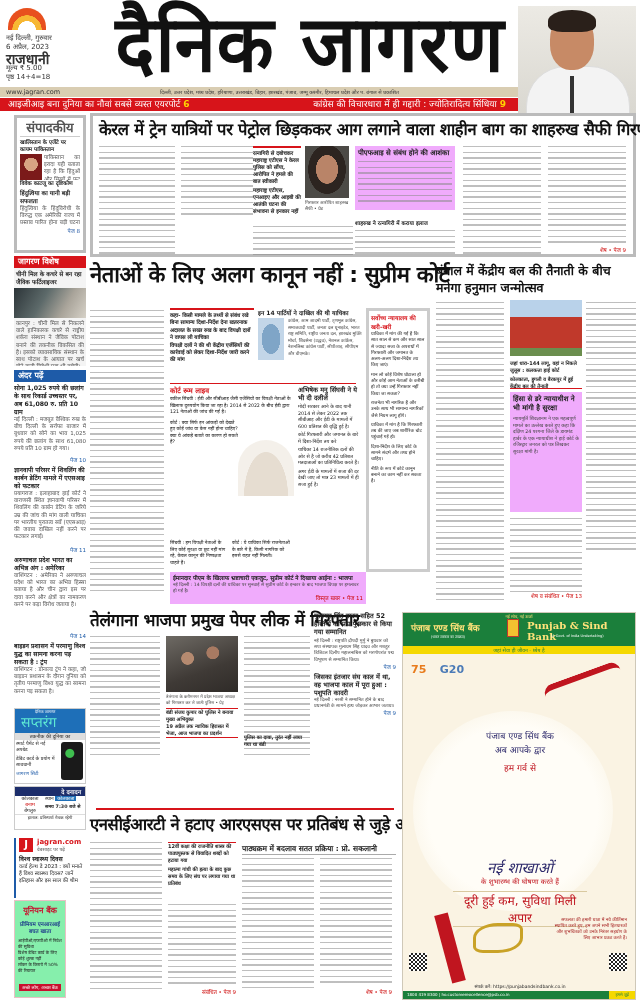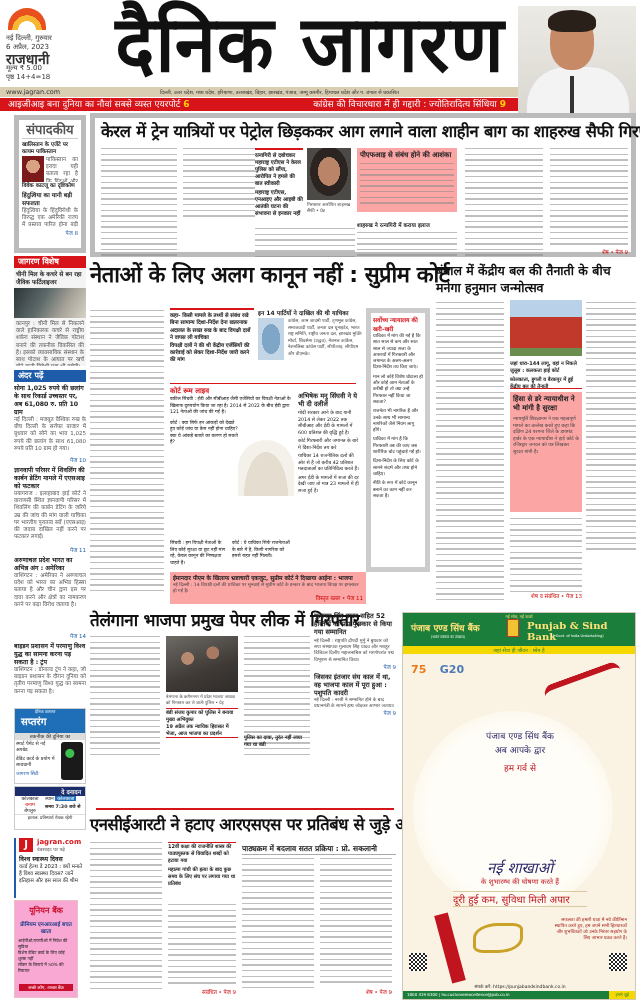--- a/index.html
+++ b/index.html
@@ -12,28 +12,28 @@
 .photo{left:518px;top:6px;width:118px;height:110px;background:linear-gradient(180deg,#eceae4 0,#d9d7d0 100%);overflow:hidden}
 .photo .head{position:absolute;left:32px;top:8px;width:44px;height:56px;border-radius:45%;background:#c78a66}
 .photo .hair{position:absolute;left:30px;top:4px;width:48px;height:22px;border-radius:50% 50% 30% 30%;background:#2a201a}
 .photo .body{position:absolute;left:8px;top:60px;width:104px;height:60px;border-radius:40px 40px 0 0;background:#f3f3f3;border:1px solid #ddd}
 .photo .mic{position:absolute;left:52px;top:70px;width:4px;height:40px;background:#333}
 .urlbar{left:0;top:87px;width:518px;height:10px;background:#d9cdb2;font-size:6.5px;line-height:10px;color:#333;padding-left:6px}
 .urlbar .edns{position:absolute;left:160px;font-size:5px}
 .redbar{left:0;top:98px;width:518px;height:13px;background:#d7141a;color:#fff;font-size:9px;line-height:13px;padding:0 8px}
 .redbar .r{position:absolute;right:12px;top:0}
 .redbar .n{color:#ffd400;font-weight:bold}
-.box{border:5px solid #ec4899}
+.box{border:3px solid #ec4899}
 .h1{font-weight:bold;color:#111}
 .txt{font-size:5.5px;line-height:7.2px;color:#555;text-align:justify}
 .lines{background:repeating-linear-gradient(180deg,#8a8a8a 0 1.4px,transparent 1.4px 5.6px);opacity:.55}
 .bul{font-size:6px;line-height:8px;color:#222}
 .pg{font-size:5.5px;color:#c00;text-align:right}
 .redline{height:2px;background:#d7141a}
-.grey{background:#fca5a5}
+.grey{background:#f0abfc}
 .ad{background:#1b7f3b}
 </style>
 </head>
 <body>
 
 <div class="abs logo-sun"></div>
 <div class="abs meta">
   <div>नई दिल्ली, गुरुवार</div>
   <div>6 अप्रैल, 2023</div>
   <b>राजधानी</b>
@@ -96,21 +96,21 @@
   <div class="pg" style="color:#1e5ba8">पेज 14</div>
   <div style="margin-top:2px;height:58px;overflow:hidden">
     <div style="font-size:6.2px;font-weight:bold;line-height:8px">बाइडन प्रशासन में परमाणु विश्व युद्ध का सामना करना पड़ सकता है : ट्रंप</div>
     <div class="txt">वाशिंगटन : डोनाल्ड ट्रंप ने कहा, जो बाइडन प्रशासन के दौरान दुनिया को तृतीय परमाणु विश्व युद्ध का सामना करना पड़ सकता है।</div>
   </div>
 </div>
 
 <div class="abs" style="left:14px;top:708px;width:72px;height:76px;border:1px solid #ccc">
   <div style="background:#1e6fb8;height:24px;position:relative">
     <div style="position:absolute;left:20px;top:0;font-size:4px;color:#fff">दैनिक जागरण</div>
-    <div style="position:absolute;left:6px;top:4px;font-size:10px;font-weight:700;color:#ffffff;line-height:18px">सप्तरंग</div>
+    <div style="position:absolute;left:6px;top:4px;font-size:14px;font-weight:400;color:#5eead4;line-height:18px">सप्तरंग</div>
   </div>
   <div style="background:#ddd;font-size:5px;text-align:center;line-height:7px">तकनीक की दुनिया का</div>
   <div style="display:flex">
     <div style="width:44px;font-size:4.8px;line-height:6px;padding:1px">
       <div>स्मार्ट पैमेंट से नई अपग्रेड</div>
       <div style="margin-top:3px">डेबिट कार्ड के प्रयोग में सावधानी</div>
       <div style="margin-top:3px;color:#1e5ba8">जागरण सिटी</div>
     </div>
     <div style="width:22px;height:38px;background:#1a1a1a;border-radius:3px;margin:2px;background-image:radial-gradient(circle at 40% 30%,#3fbf4f 0 4px,transparent 5px)"></div>
   </div>
@@ -137,21 +137,21 @@
     <div style="width:14px;height:14px;background:#d7141a;color:#fff;font-weight:bold;font-size:10px;text-align:center;line-height:14px">J</div>
     <div>
       <div style="color:#d7141a;font-size:7px;font-weight:bold">jagran.com</div>
       <div style="font-size:4.8px;color:#555">वेबसाइट पर पढ़ें</div>
     </div>
   </div>
   <div style="font-size:6.2px;font-weight:bold;margin-top:2px">विश्व स्वास्थ्य दिवस</div>
   <div style="font-size:5.3px;line-height:7px">वर्ल्ड हेल्थ डे 2023 : क्यों मनाते हैं विश्व स्वास्थ्य दिवस? जानें इतिहास और इस साल की थीम</div>
 </div>
 
-<div class="abs" style="left:14px;top:900px;width:64px;height:98px;background:#f9a8d4;border:1px solid #eac0c5">
+<div class="abs" style="left:14px;top:900px;width:52px;height:98px;background:#86efac;border:1px solid #eac0c5">
   <div style="color:#c8102e;font-size:8px;font-weight:bold;text-align:center;margin-top:3px">यूनियन बैंक</div>
   <div style="font-size:5.5px;color:#1e3c8a;font-weight:bold;text-align:center;margin-top:6px;line-height:7px">प्रीमियम एनआरआई बचत खाता</div>
   <div style="font-size:4.3px;line-height:6px;padding:3px">
     <div>आईपीओ/एफपीओ में निवेश की सुविधा</div>
     <div>विशेष डेबिट कार्ड के लिए कोई शुल्क नहीं</div>
     <div>लॉकर के किराये में 50% की रियायत</div>
   </div>
   <div style="position:absolute;bottom:6px;left:4px;right:4px;background:#c8102e;color:#fff;font-size:4.5px;text-align:center;line-height:7px">अच्छे लोग, अच्छा बैंक</div>
 </div>
 
@@ -196,21 +196,21 @@
   <div class="abs" style="left:80px;top:126px;width:124px;height:150px">
     <div style="font-size:7px;font-weight:bold;color:#d7141a;line-height:10px">कोर्ट रूम लाइव</div>
     <div class="bul" style="font-size:4.7px;line-height:6.5px">वकील सिंघवी : ईडी और सीबीआइ जैसी एजेंसियों का विपक्षी नेताओं के खिलाफ दुरुपयोग किया जा रहा है। 2014 से 2022 के बीच ईडी द्वारा 121 नेताओं की जांच की गई है।</div>
     <div style="position:absolute;right:0;top:54px;width:56px;height:56px;border-radius:50% 50% 0 0;background:radial-gradient(ellipse at 50% 100%,#e6ddd1 0 55%,#f4f0ea 56%)"></div>
     <div class="bul" style="font-size:4.7px;line-height:6.5px;margin-top:4px;width:68px">कोर्ट : क्या सिर्फ इन आंकड़ों को देखते हुए कोई जांच या केस नहीं होना चाहिए? क्या ये आंकड़े बताते का कारण हो सकते हैं?</div>
   </div>
   <div class="abs" style="left:80px;top:280px;width:124px;display:flex;gap:4px">
     <div class="bul" style="font-size:4.7px;line-height:6.5px;width:58px">सिंघवी : हम विपक्षी नेताओं के लिए कोई सुरक्षा या छूट नहीं मांग रहे, केवल कानून की निष्पक्षता चाहते हैं।</div>
     <div class="bul" style="font-size:4.7px;line-height:6.5px;width:60px">कोर्ट : ये याचिका सिर्फ राजनेताओं के बारे में है, किसी नागरिक को इससे राहत नहीं मिलती।</div>
   </div>
-  <div class="abs" style="left:208px;top:132px;width:64px;height:180px">
+  <div class="abs" style="left:208px;top:126px;width:64px;height:180px">
     <div style="font-size:6.5px;font-weight:bold;line-height:8px">अभिषेक मनु सिंघवी ने ये भी दी दलीलें</div>
     <div class="bul" style="font-size:4.8px;line-height:6.5px;margin-top:2px">मोदी सरकार आने के बाद यानी 2014 से लेकर 2022 तक सीबीआइ और ईडी के मामलों में 600 प्रतिशत की वृद्धि हुई है।</div>
     <div class="bul" style="font-size:4.8px;line-height:6.5px;margin-top:2px">कोर्ट गिरफ्तारी और जमानत के बारे में दिशा-निर्देश तय करे</div>
     <div class="bul" style="font-size:4.8px;line-height:6.5px;margin-top:2px">याचिका 14 राजनीतिक दलों की ओर से है जो करीब 42 प्रतिशत मतदाताओं का प्रतिनिधित्व करते हैं।</div>
     <div class="bul" style="font-size:4.8px;line-height:6.5px;margin-top:2px">अगर ईडी के मामलों में सजा की दर देखी जाए तो मात्र 23 मामलों में ही सजा हुई है।</div>
   </div>
   <div class="abs box" style="left:276px;top:48px;width:64px;height:264px;border-color:#ccc;padding:2px;overflow:hidden">
     <div style="font-size:6px;font-weight:bold;color:#d7141a;line-height:9px">सर्वोच्च न्यायालय की खरी-खरी</div>
     <div class="bul" style="font-size:4.6px;line-height:6.3px">याचिका में मांग की गई है कि सात साल से कम और सात साल से ज्यादा सजा के अपराधों में गिरफ्तारी और जमानत के अलग-अलग दिशा-निर्देश तय किए जाएं।</div>
     <div class="bul" style="font-size:4.6px;line-height:6.3px;margin-top:3px">मान लो कोई विशेष घोटाला हो और कोई आम नेताओं के करीबी हो तो क्या उन्हें गिरफ्तार नहीं किया जा सकता?</div>
@@ -298,21 +298,21 @@
   <div style="position:absolute;left:8px;top:50px;font-size:11px;color:#555">
     <span style="color:#e87b1c;font-weight:bold">75</span> <span style="color:#4c7bb7;font-weight:bold;margin-left:10px">G20</span>
   </div>
   <div style="position:absolute;left:140px;top:60px;width:80px;height:20px;border-top:6px solid #c0151f;border-radius:40px;transform:rotate(-20deg)"></div>
   <div style="position:absolute;left:10px;top:98px;width:200px;height:200px;border-radius:50%;background:radial-gradient(circle,#fffdf7 0 60%,#f5ecd6 100%);"></div>
   <div style="position:absolute;left:0;width:234px;top:116px;text-align:center;font-size:9px;color:#2e2a6b">पंजाब एण्ड सिंध बैंक</div>
   <div style="position:absolute;left:0;width:234px;top:130px;text-align:center;font-size:9px;color:#2e2a6b">अब आपके द्वार</div>
   <div style="position:absolute;left:0;width:234px;top:148px;text-align:center;font-size:9px;color:#c0151f">हम गर्व से</div>
   <div style="position:absolute;left:0;width:234px;top:244px;text-align:center;font-size:15px;color:#2e2a6b;font-style:italic">नई शाखाओं</div>
   <div style="position:absolute;left:0;width:234px;top:264px;text-align:center;font-size:7px;color:#c0151f">के शुभारम्भ की घोषणा करते हैं</div>
-  <div style="position:absolute;left:0;width:234px;top:278px;text-align:left;font-size:10px;color:#c0151f;border-top:1px solid #d9c9a0;border-bottom:1px solid #d9c9a0;margin:0 50px;width:134px">दूरी हुई कम, सुविधा मिली अपार</div>
+  <div style="position:absolute;left:0;width:234px;top:278px;text-align:center;font-size:12px;color:#c0151f;border-top:1px solid #d9c9a0;border-bottom:1px solid #d9c9a0;margin:0 50px;width:134px">दूरी हुई कम, सुविधा मिली अपार</div>
   <div style="position:absolute;left:70px;top:310px;width:50px;height:30px;border:3px solid #c9a227;border-radius:50% 20% 50% 20%"></div>
   <div style="position:absolute;left:40px;top:300px;width:14px;height:70px;background:#c0151f;transform:rotate(-15deg)"></div>
   <div style="position:absolute;right:8px;top:304px;width:78px;font-size:4.5px;line-height:6px;color:#a31a1a;text-align:right">सफलता की हमारी यात्रा में नये कीर्तिमान स्थापित करते हुए, हम अपने सभी हितधारकों और शुभचिंतकों को उनके निरंतर सहयोग के लिए आभार प्रकट करते हैं।</div>
   <div style="position:absolute;left:6px;top:340px;width:18px;height:18px;background:repeating-conic-gradient(#222 0 25%,#fff 0 50%) 0 0/4px 4px"></div>
   <div style="position:absolute;right:8px;top:340px;width:18px;height:18px;background:repeating-conic-gradient(#222 0 25%,#fff 0 50%) 0 0/4px 4px"></div>
   <div style="position:absolute;left:0;width:234px;top:370px;text-align:center;font-size:4.5px;color:#222">संपर्क करें: https://punjabandsindbank.co.in</div>
   <div style="position:absolute;left:0;right:0;bottom:0;height:8px;background:#1b7f3b;color:#fff;font-size:4px;line-height:8px;padding-left:4px">
     <span>1800 419 8300</span> | <span>ho.customerexcellence@psb.co.in</span>
     <span style="position:absolute;right:0;top:0;background:#f5d800;color:#1b7f3b;padding:0 6px">हमसे जुड़ें</span>
   </div>

